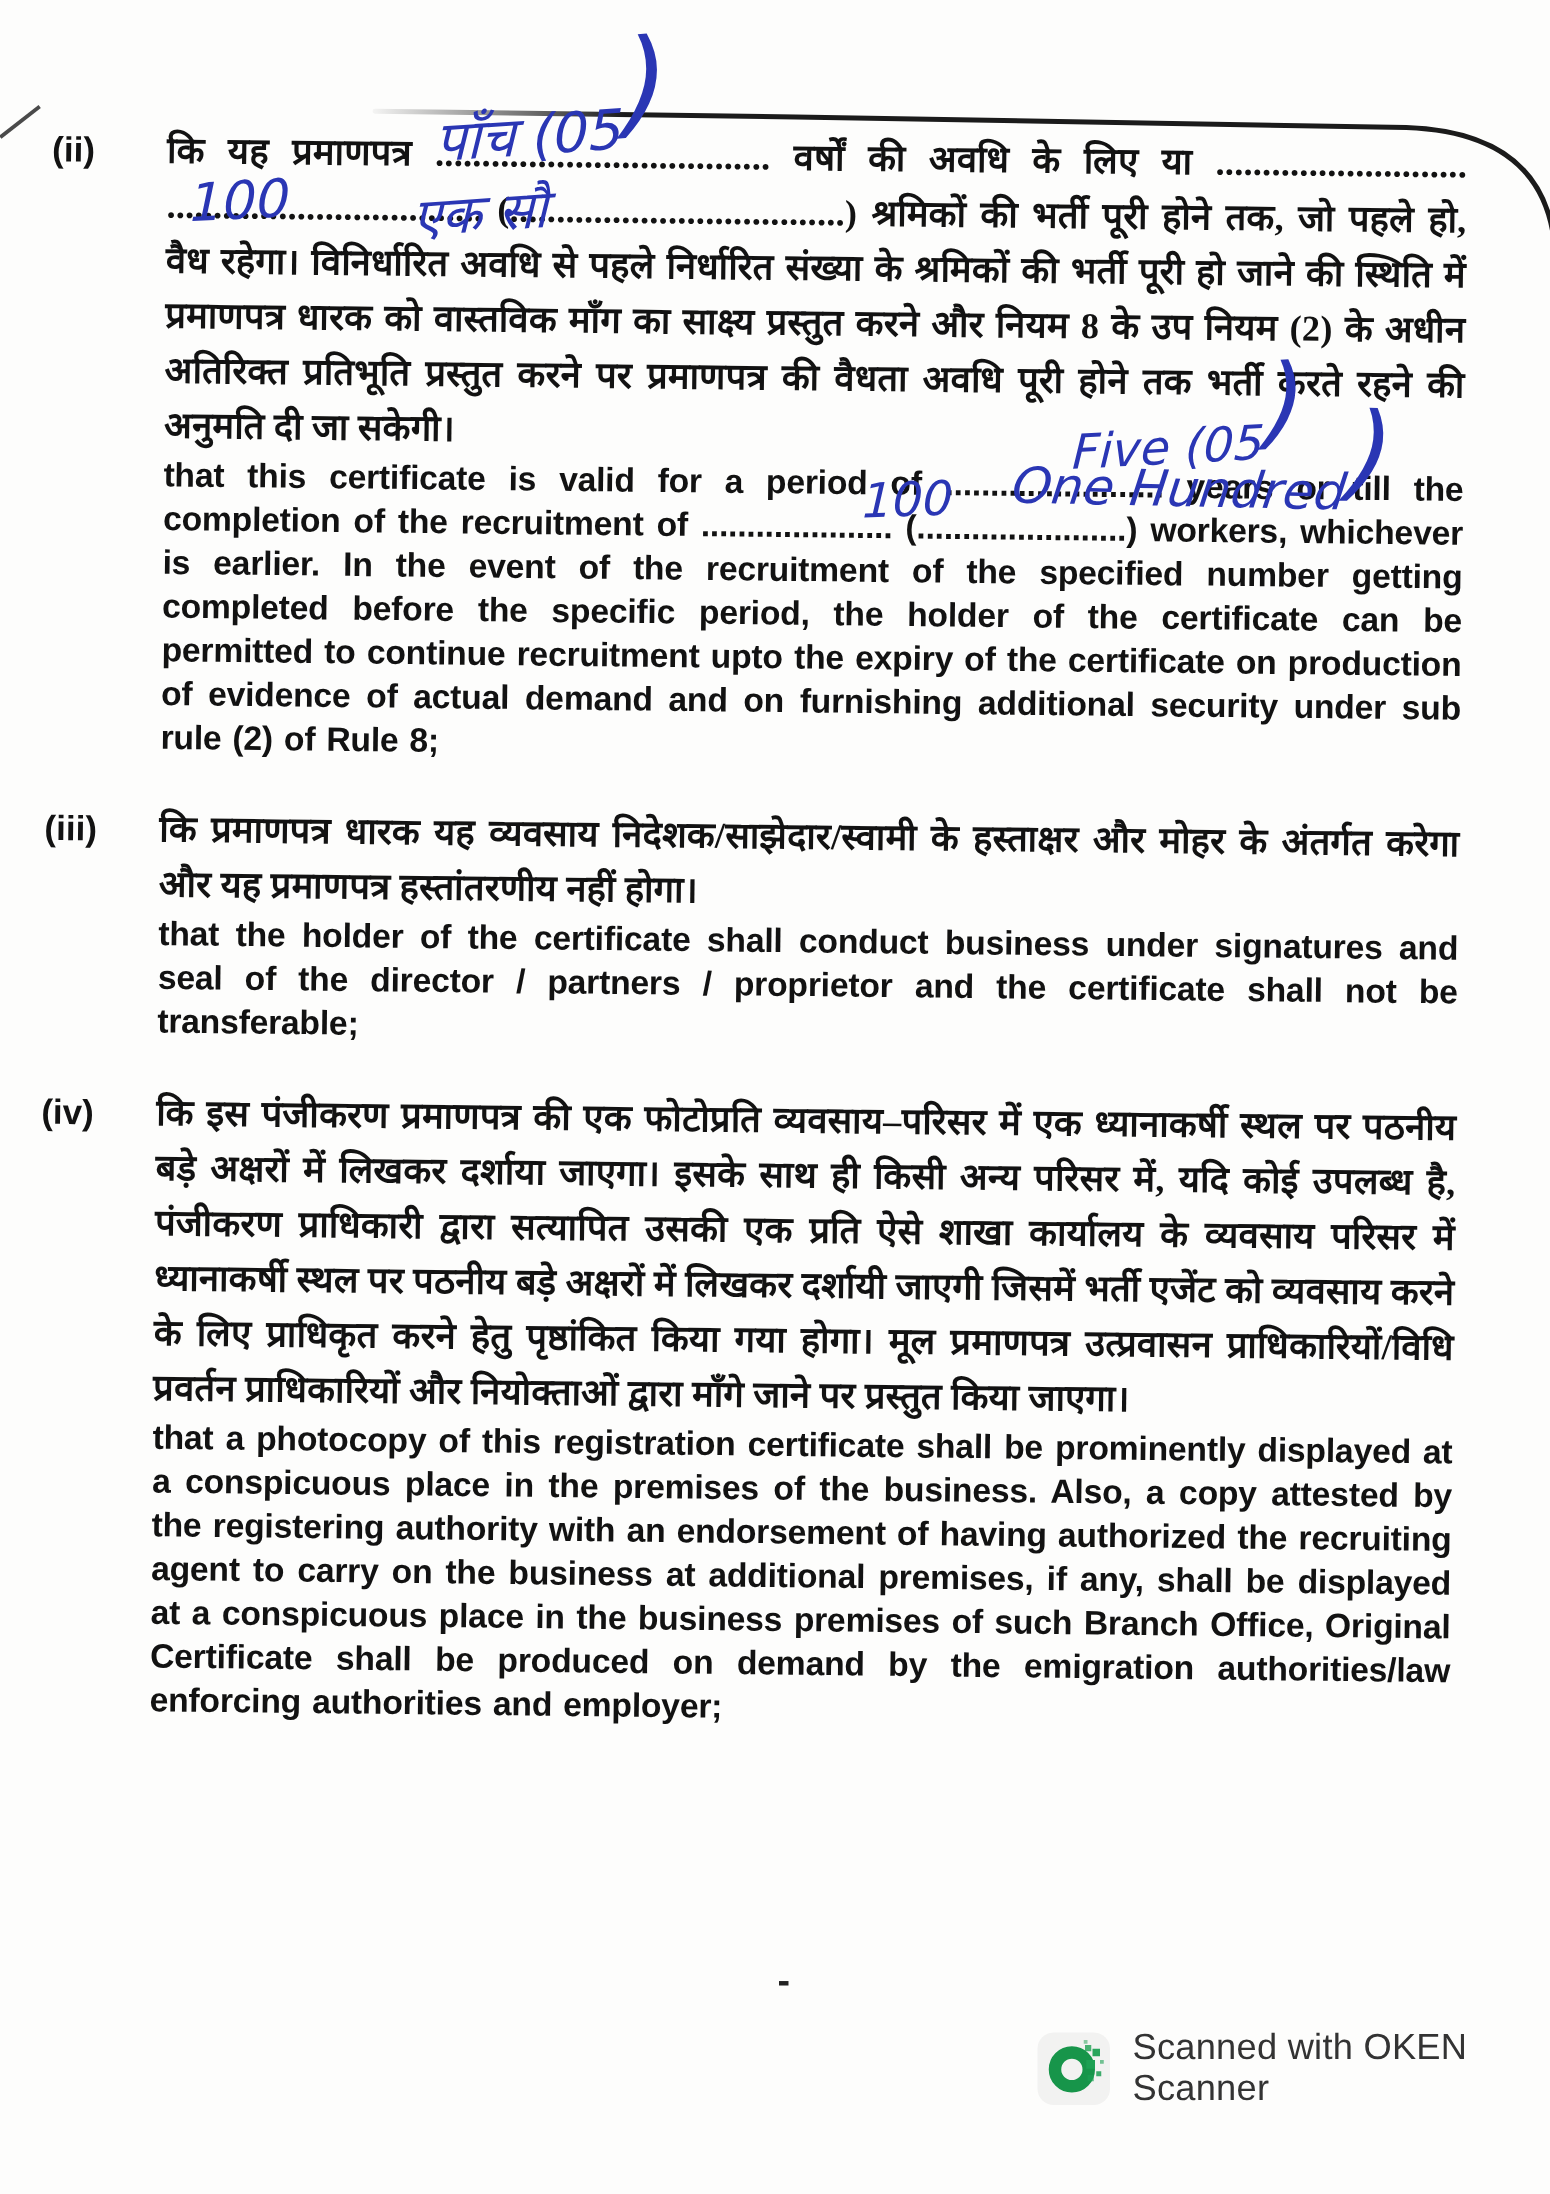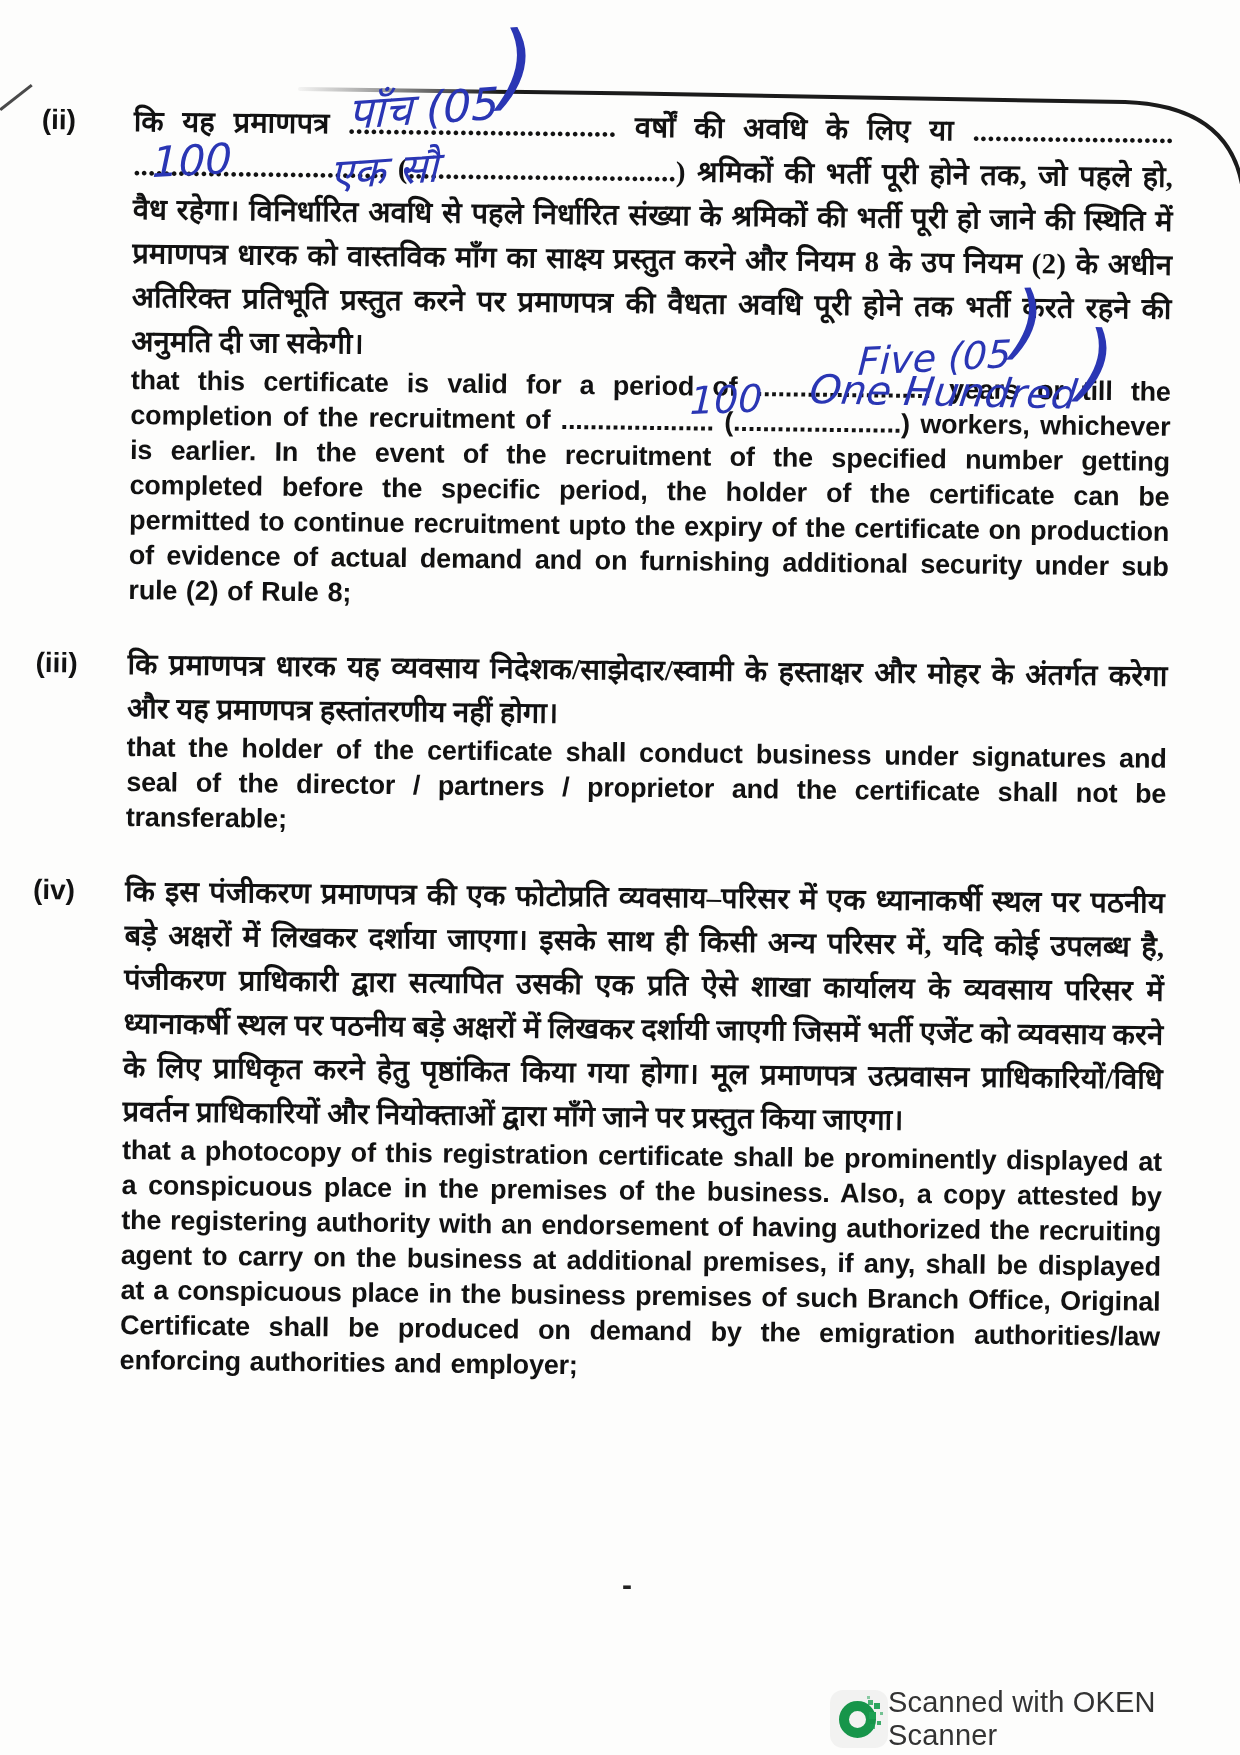--- a/index.html
+++ b/index.html
@@ -64,22 +64,22 @@
   .ann-en-years{left:858px;top:340px;font-size:38px;transform:rotate(-3deg) skewX(-6deg);}
   .ann-en-count{left:690px;top:379px;font-size:38px;transform:rotate(-2deg) skewX(-4deg);}
   .ann-en-words{left:810px;top:366px;font-size:40px;transform:rotate(1.2deg) skewX(-6deg);}
 
   
   .page-dash{
     position:absolute;left:622px;top:1568px;z-index:2;
     font-weight:700;font-size:30px;color:#222;
   }
   .footer{
-    position:absolute;left:830px;top:1686px;z-index:2;
-    display:flex;align-items:center;
+    position:absolute;left:830px;top:1622px;z-index:2;
+    display:flex;align-items:center;gap:18px;
   }
   .oken-logo{
     width:58px;height:58px;border-radius:13px;background:#f2f2f1;
     position:relative;flex:0 0 58px;
   }
   .oken-ring{
     position:absolute;left:9px;top:11px;width:17px;height:17px;
     border:10px solid #17954a;border-radius:50%;
   }
   .oken-px{position:absolute;background:#1da053;}

